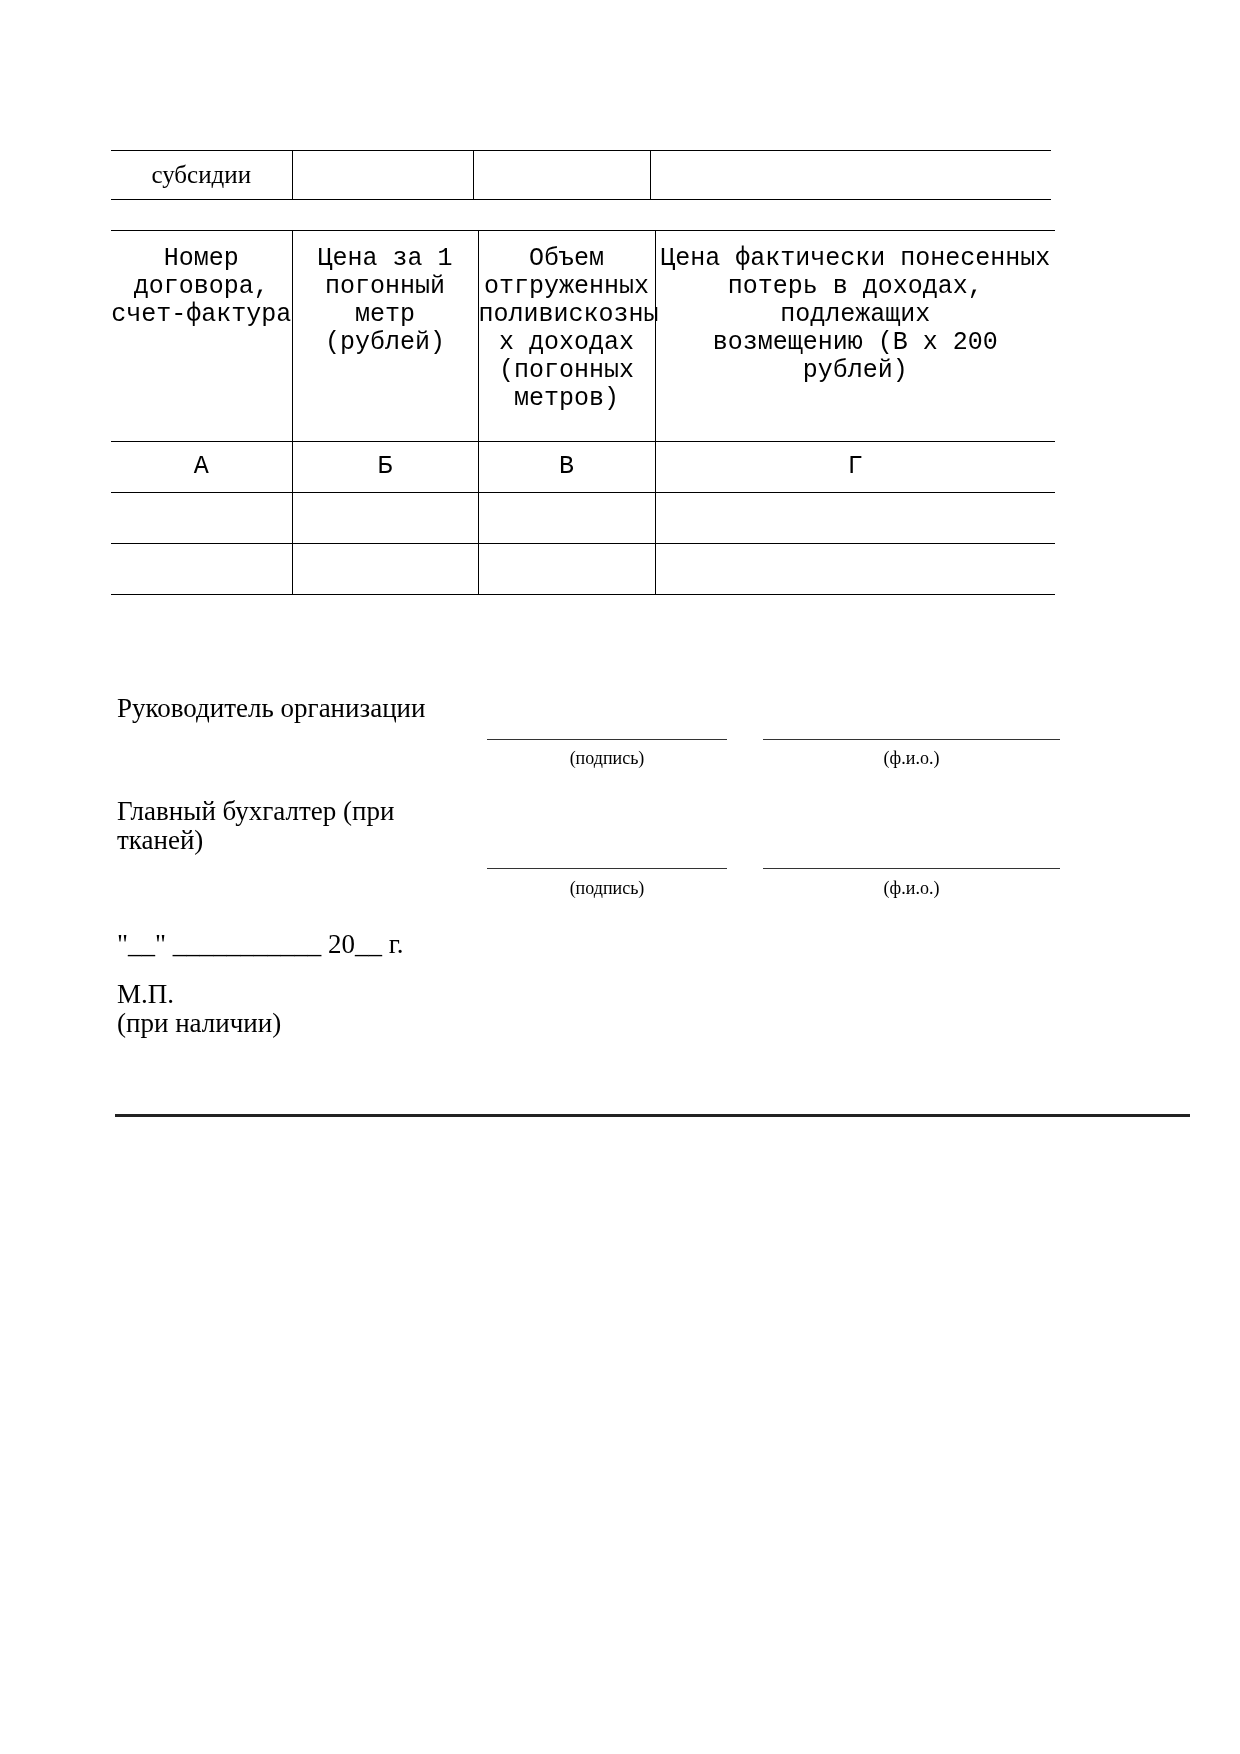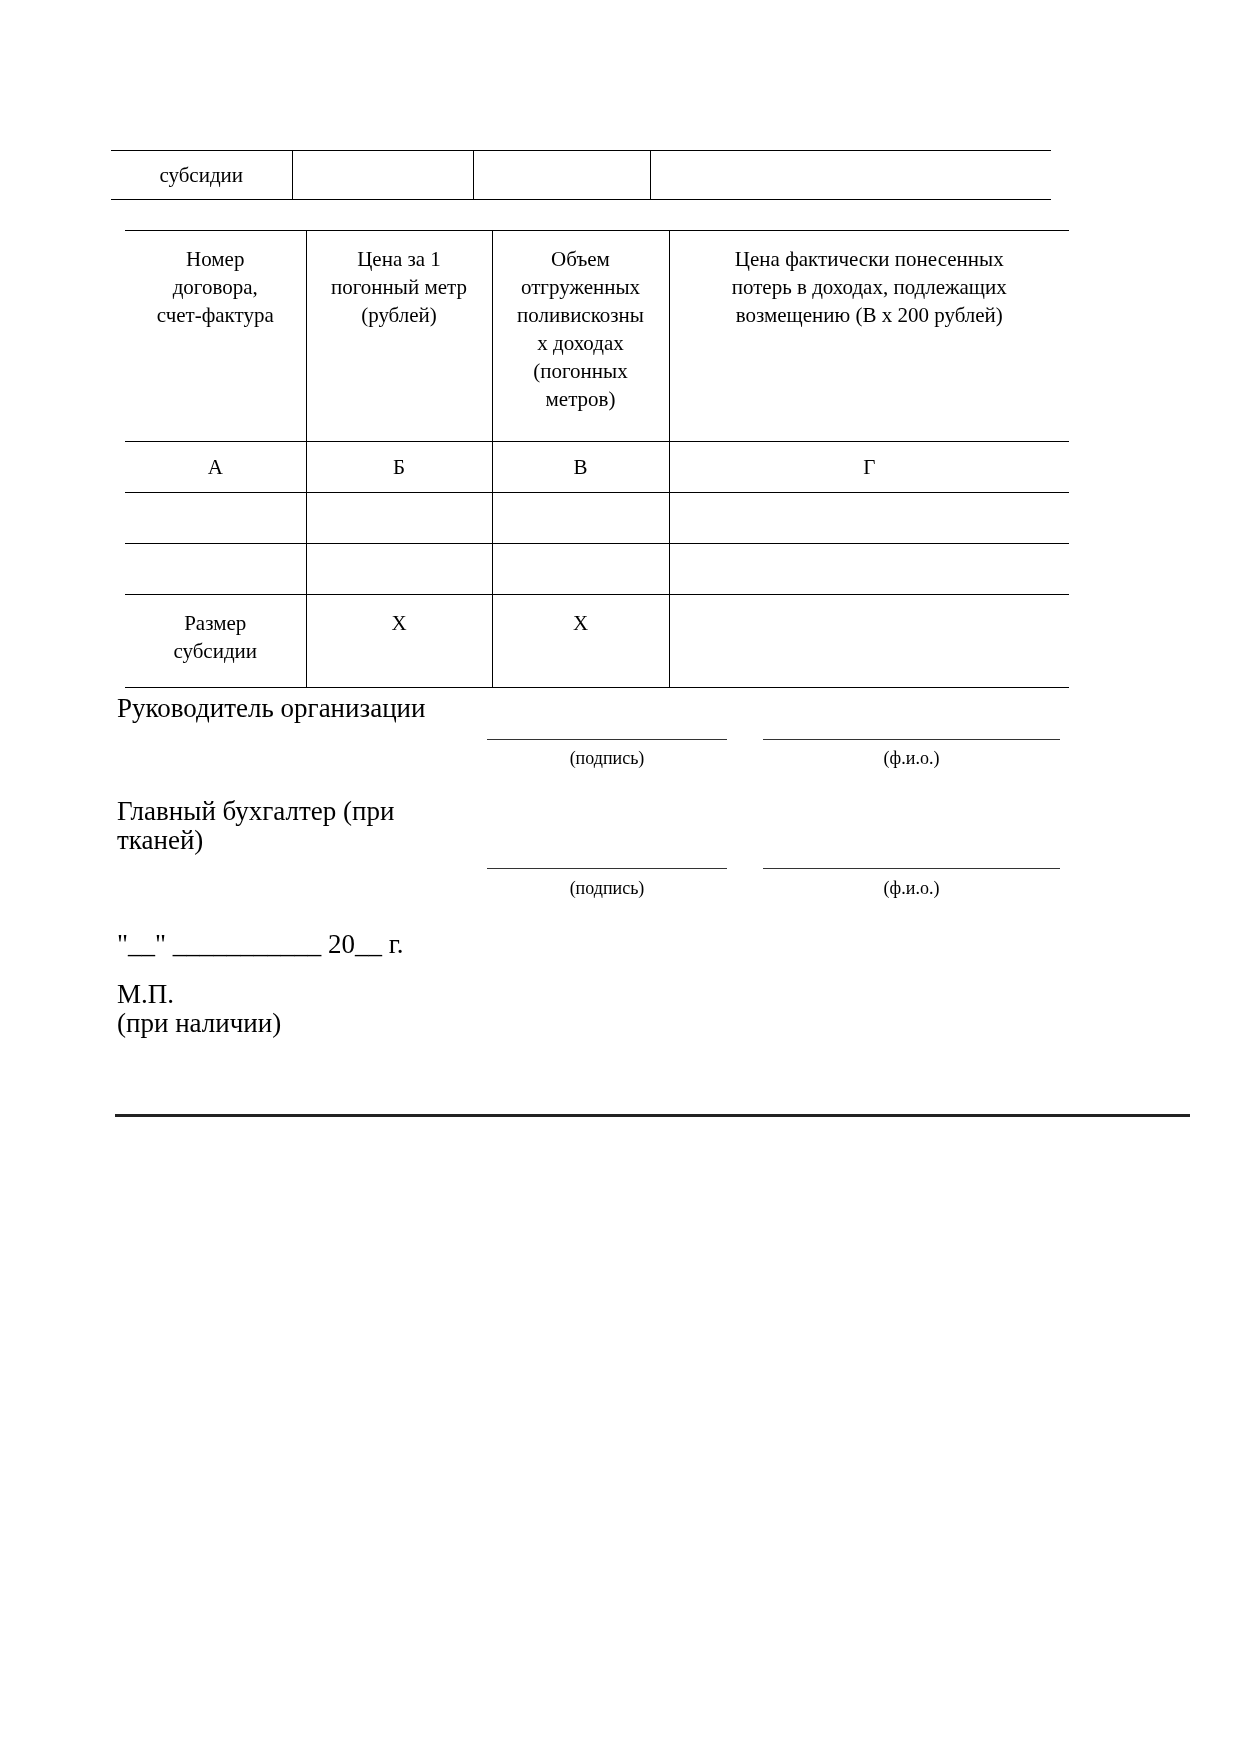--- a/index.html
+++ b/index.html
@@ -1,23 +1,23 @@
 <!DOCTYPE html>
 <html><head>
 <meta charset="utf-8">
 <style>
   html, body { margin:0; padding:0; background:#ffffff; }
   body { width:1240px; height:1754px; position:relative; overflow:hidden;
          font-family:"Liberation Serif","DejaVu Serif",serif; color:#000; font-size:21px; }
   table { border-collapse:collapse; position:absolute; table-layout:fixed; }
-  td { padding:0; text-align:center; vertical-align:top; line-height:28px; font-size:21px; }
+  td { padding:0; text-align:center; vertical-align:top; line-height:28px; font-size:25px; }
   .t1 { left:111px; top:150px; width:940px; }
   .t1 td { border-top:1.5px solid #000; border-bottom:1.5px solid #000; height:48px; vertical-align:middle; }
   .t1 td + td { border-left:1.5px solid #000; }
-  .t2 { left:125px; top:230px; width:944px; }
+  .t2 { left:111px; top:230px; width:944px;font-family:Liberation Mono, monospace; }
   .t2 td { border-top:1.5px solid #000; border-bottom:1.5px solid #000; }
   .t2 td + td { border-left:1.5px solid #000; }
   .t2 .hdr td { height:196px; padding-top:14px; }
   .t2 .letters td { height:50px; vertical-align:middle; }
   .t2 .empty td { height:50px; }
   .t2 .total td { height:78px; padding-top:14px; }
   .label { position:absolute; font-size:27px; line-height:29px; }
   .sigline { position:absolute; height:0; border-top:1.5px solid #333; }
   .caption { position:absolute; font-size:18px; text-align:center; }
   .rule { position:absolute; left:115px; top:1114px; width:1075px; height:0; border-top:3px solid #222; }
@@ -86,29 +86,20 @@
     <td></td>
     <td></td>
     <td></td>
   </tr>
   <tr class="empty">
     <td></td>
     <td></td>
     <td></td>
     <td></td>
   </tr>
-  <tr class="total">
-    <td>
-      <div>Размер</div>
-      <div>субсидии</div>
-    </td>
-    <td>X</td>
-    <td>X</td>
-    <td></td>
-  </tr>
 </tbody>
   </table>
 
 <div class="label" style="left:117px; top:694px;">Руководитель организации</div>
 <div class="sigline" style="left:487px; top:739px; width:240px;"></div>
 <div class="sigline" style="left:763px; top:739px; width:297px;"></div>
 <div class="caption" style="left:487px; top:748px; width:240px;">(подпись)</div>
 <div class="caption" style="left:763px; top:748px; width:297px;">(ф.и.о.)</div>
 
 <div class="label" style="left:117px; top:797px;">

